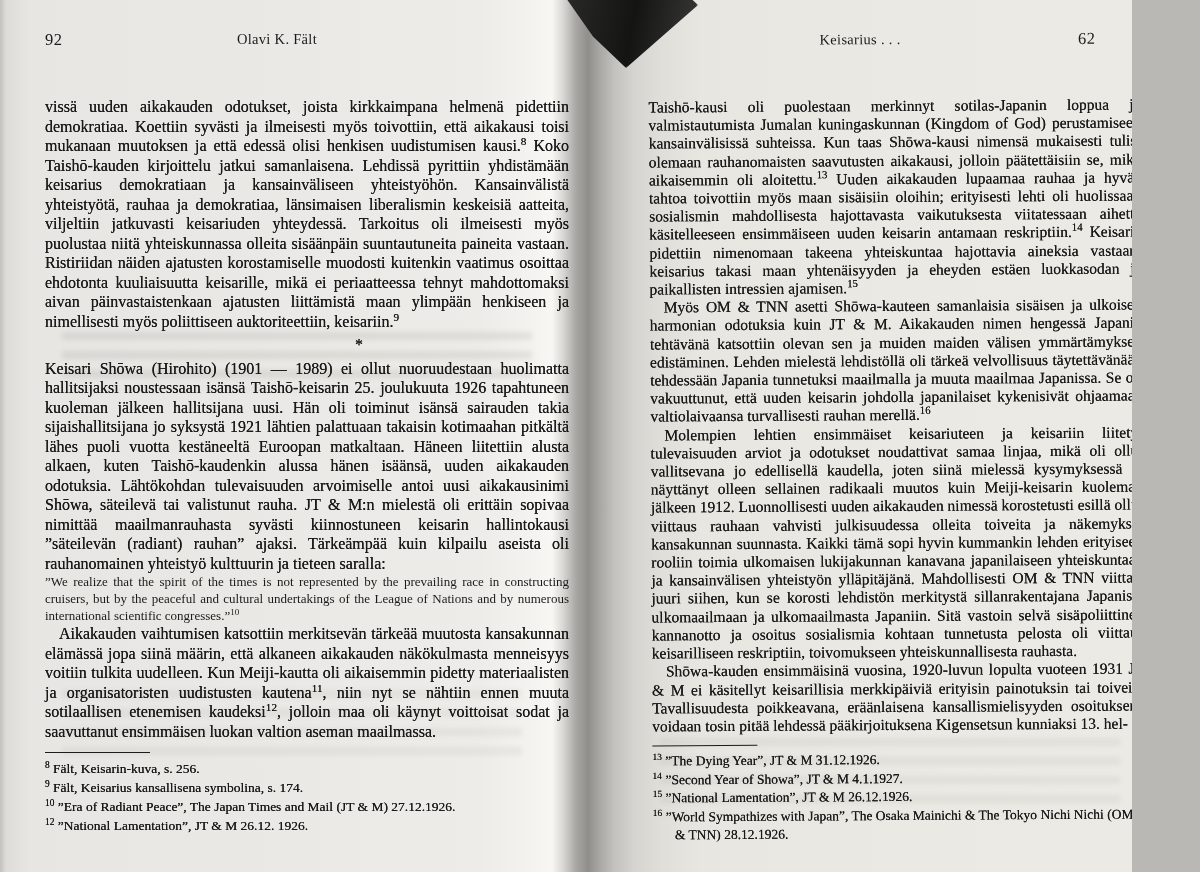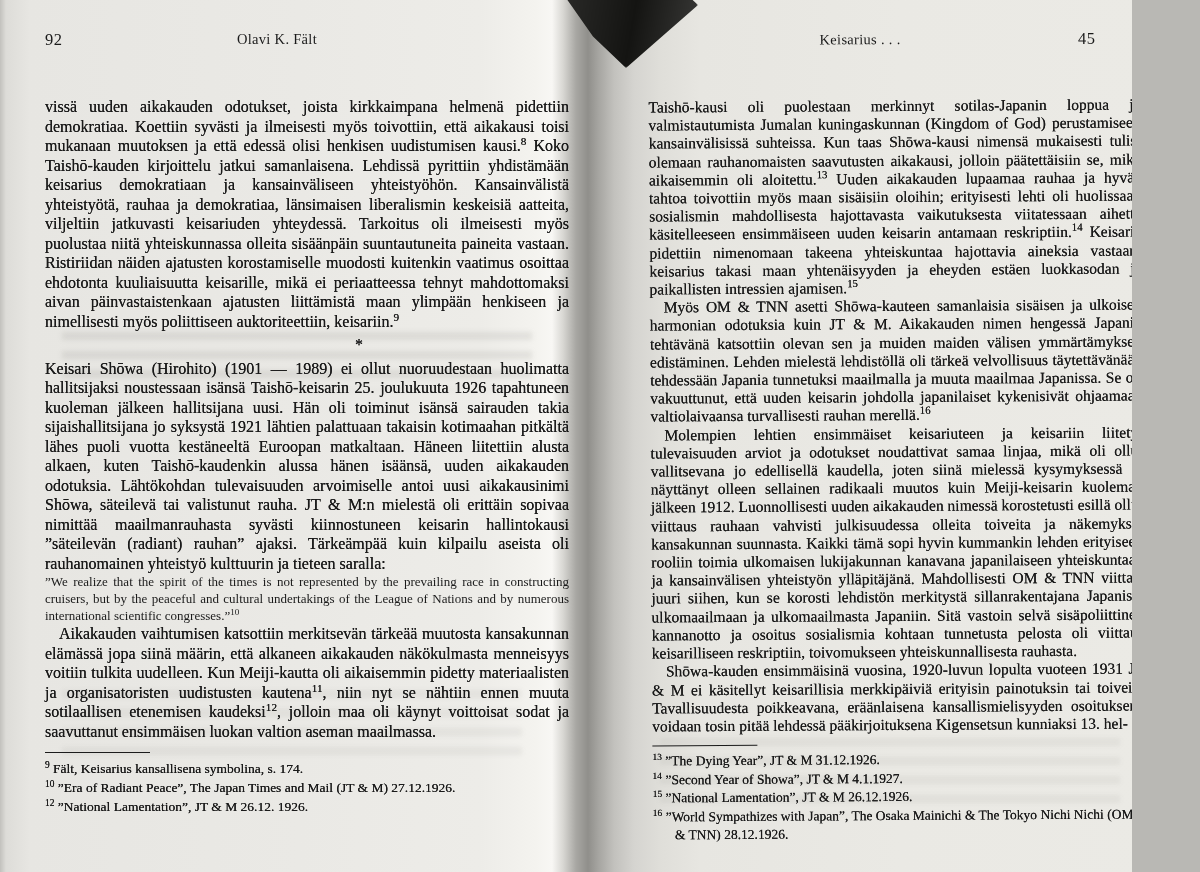--- a/index.html
+++ b/index.html
@@ -80,31 +80,32 @@
     <div class="body">
         <p class="para">vissä uuden aikakauden odotukset, joista kirkkaimpana helmenä pidettiin demokratiaa. Koettiin syvästi ja ilmeisesti myös toivottiin, että aikakausi toisi mukanaan muutoksen ja että edessä olisi henkisen uudistumisen kausi.<sup class="fnmark">8</sup> Koko Taishō-kauden kirjoittelu jatkui samanlaisena. Lehdissä pyrittiin yhdistämään keisarius demokratiaan ja kansainväliseen yhteistyöhön. Kansainvälistä yhteistyötä, rauhaa ja demokratiaa, länsimaisen liberalismin keskeisiä aatteita, viljeltiin jatkuvasti keisariuden yhteydessä. Tarkoitus oli ilmeisesti myös puolustaa niitä yhteiskunnassa olleita sisäänpäin suuntautuneita paineita vastaan. Ristiriidan näiden ajatusten korostamiselle muodosti kuitenkin vaatimus osoittaa ehdotonta kuuliaisuutta keisarille, mikä ei periaatteessa tehnyt mahdottomaksi aivan päinvastaistenkaan ajatusten liittämistä maan ylimpään henkiseen ja nimellisesti myös poliittiseen auktoriteettiin, keisariin.<sup class="fnmark">9</sup></p>
         <div class="separator">*</div>
         <p class="para">Keisari Shōwa (Hirohito) (1901 — 1989) ei ollut nuoruudestaan huolimatta hallitsijaksi noustessaan isänsä Taishō-keisarin 25. joulukuuta 1926 tapahtuneen kuoleman jälkeen hallitsijana uusi. Hän oli toiminut isänsä sairauden takia sijaishallitsijana jo syksystä 1921 lähtien palattuaan takaisin kotimaahan pitkältä lähes puoli vuotta kestäneeltä Euroopan matkaltaan. Häneen liitettiin alusta alkaen, kuten Taishō-kaudenkin alussa hänen isäänsä, uuden aikakauden odotuksia. Lähtökohdan tulevaisuuden arvoimiselle antoi uusi aikakausinimi Shōwa, säteilevä tai valistunut rauha. JT &amp; M:n mielestä oli erittäin sopivaa nimittää maailmanrauhasta syvästi kiinnostuneen keisarin hallintokausi ”säteilevän (radiant) rauhan” ajaksi. Tärkeämpää kuin kilpailu aseista oli rauhanomainen yhteistyö kulttuurin ja tieteen saralla:</p>
         <p class="quote">”We realize that the spirit of the times is not represented by the prevailing race in constructing cruisers, but by the peaceful and cultural undertakings of the League of Nations and by numerous international scientific congresses.”<sup class="fnmark">10</sup></p>
         <p class="para indent">Aikakauden vaihtumisen katsottiin merkitsevän tärkeää muutosta kansakunnan elämässä jopa siinä määrin, että alkaneen aikakauden näkökulmasta menneisyys voitiin tulkita uudelleen. Kun Meiji-kautta oli aikaisemmin pidetty materiaalisten ja organisatoristen uudistusten kautena<sup class="fnmark">11</sup>, niin nyt se nähtiin ennen muuta sotilaallisen etenemisen kaudeksi<sup class="fnmark">12</sup>, jolloin maa oli käynyt voittoisat sodat ja saavuttanut ensimmäisen luokan valtion aseman maailmassa.</p>
       </div>
     <div class="fnblock">
       <div class="fnrule"></div>
       <div class="footnotes">
+          <div class="footnote"><sup class="fnmark">8</sup> Fält, Keisarin-kuva, s. 256.</div>
           <div class="footnote"><sup class="fnmark">9</sup> Fält, Keisarius kansallisena symbolina, s. 174.</div>
           <div class="footnote"><sup class="fnmark">10</sup> ”Era of Radiant Peace”, The Japan Times and Mail (JT &amp; M) 27.12.1926.</div>
           <div class="footnote"><sup class="fnmark">12</sup> ”National Lamentation”, JT &amp; M 26.12. 1926.</div>
         </div>
     </div>
   </section>
 
   <section class="page page-right">
     <header>
       <span class="running">Keisarius . . .</span>
-      <span class="pagenum">45</span>
+      <span class="pagenum">62</span>
     </header>
     <div class="body">
         <p class="para">Taishō-kausi oli puolestaan merkinnyt sotilas-Japanin loppua ja valmistautumista Jumalan kuningaskunnan (Kingdom of God) perustamiseen kansainvälisissä suhteissa. Kun taas Shōwa-kausi nimensä mukaisesti tulisi olemaan rauhanomaisten saavutusten aikakausi, jolloin päätettäisiin se, mikä aikaisemmin oli aloitettu.<sup class="fnmark">13</sup> Uuden aikakauden lupaamaa rauhaa ja hyvää tahtoa toivottiin myös maan sisäisiin oloihin; erityisesti lehti oli huolissaan sosialismin mahdollisesta hajottavasta vaikutuksesta viitatessaan aihetta käsitelleeseen ensimmäiseen uuden keisarin antamaan reskriptiin.<sup class="fnmark">14</sup> Keisaria pidettiin nimenomaan takeena yhteiskuntaa hajottavia aineksia vastaan; keisarius takasi maan yhtenäisyyden ja eheyden estäen luokkasodan ja paikallisten intressien ajamisen.<sup class="fnmark">15</sup></p>
         <p class="para indent">Myös OM &amp; TNN asetti Shōwa-kauteen samanlaisia sisäisen ja ulkoisen harmonian odotuksia kuin JT &amp; M. Aikakauden nimen hengessä Japanin tehtävänä katsottiin olevan sen ja muiden maiden välisen ymmärtämyksen edistäminen. Lehden mielestä lehdistöllä oli tärkeä velvollisuus täytettävänään tehdessään Japania tunnetuksi maailmalla ja muuta maailmaa Japanissa. Se oli vakuuttunut, että uuden keisarin johdolla japanilaiset kykenisivät ohjaamaan valtiolaivaansa turvallisesti rauhan merellä.<sup class="fnmark">16</sup></p>
         <p class="para indent">Molempien lehtien ensimmäiset keisariuteen ja keisariin liitetyt tulevaisuuden arviot ja odotukset noudattivat samaa linjaa, mikä oli ollut vallitsevana jo edellisellä kaudella, joten siinä mielessä kysymyksessä ei näyttänyt olleen sellainen radikaali muutos kuin Meiji-keisarin kuoleman jälkeen 1912. Luonnollisesti uuden aikakauden nimessä korostetusti esillä ollut viittaus rauhaan vahvisti julkisuudessa olleita toiveita ja näkemyksiä kansakunnan suunnasta. Kaikki tämä sopi hyvin kummankin lehden erityiseen rooliin toimia ulkomaisen lukijakunnan kanavana japanilaiseen yhteiskuntaan ja kansainvälisen yhteistyön ylläpitäjänä. Mahdollisesti OM &amp; TNN viittasi juuri siihen, kun se korosti lehdistön merkitystä sillanrakentajana Japanista ulkomaailmaan ja ulkomaailmasta Japaniin. Sitä vastoin selvä sisäpoliittinen kannanotto ja osoitus sosialismia kohtaan tunnetusta pelosta oli viittaus keisarilliseen reskriptiin, toivomukseen yhteiskunnallisesta rauhasta.</p>
         <p class="para indent">Shōwa-kauden ensimmäisinä vuosina, 1920-luvun lopulta vuoteen 1931 JT &amp; M ei käsitellyt keisarillisia merkkipäiviä erityisin painotuksin tai toivein. Tavallisuudesta poikkeavana, eräänlaisena kansallismielisyyden osoituksena voidaan tosin pitää lehdessä pääkirjoituksena Kigensetsun kunniaksi 13. hel-</p>
       </div>
     <div class="fnblock">
       <div class="fnrule"></div>
       <div class="footnotes">

